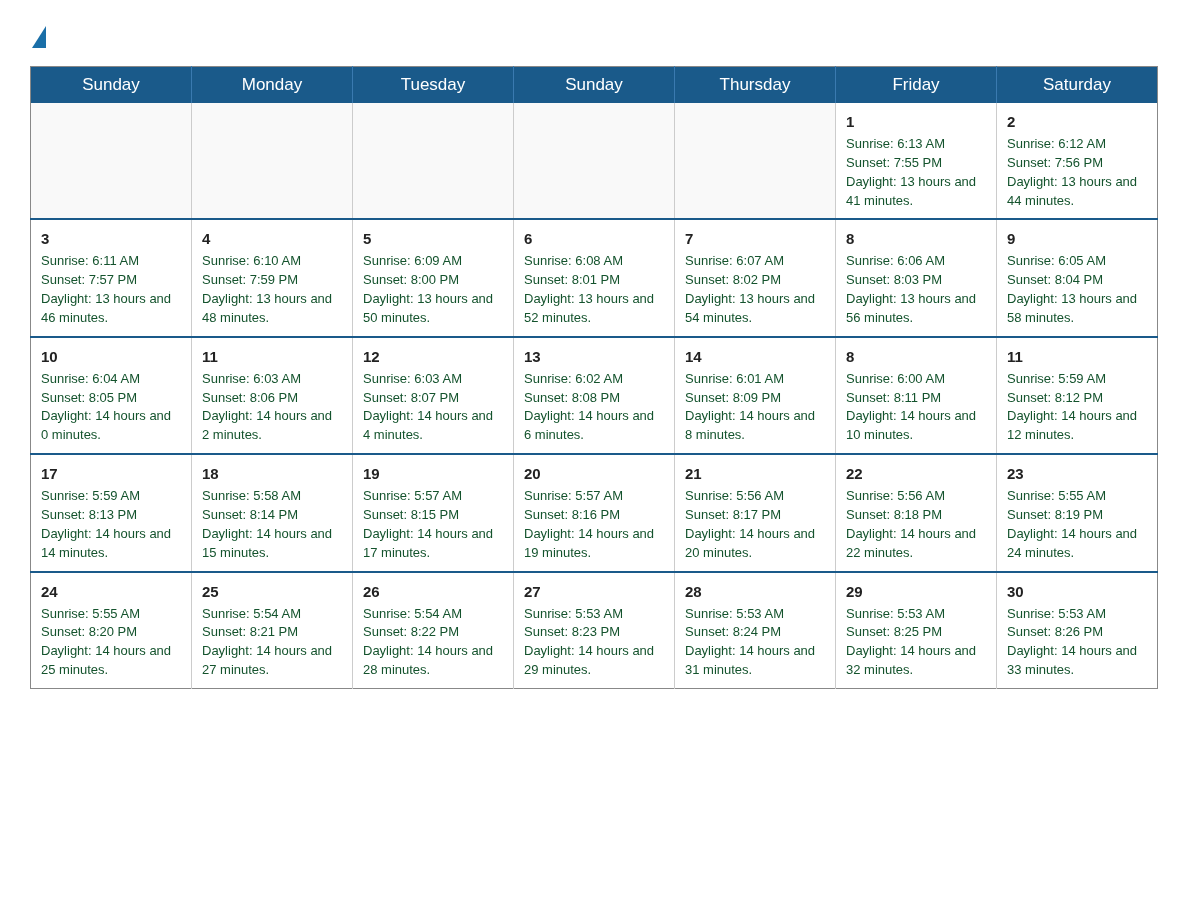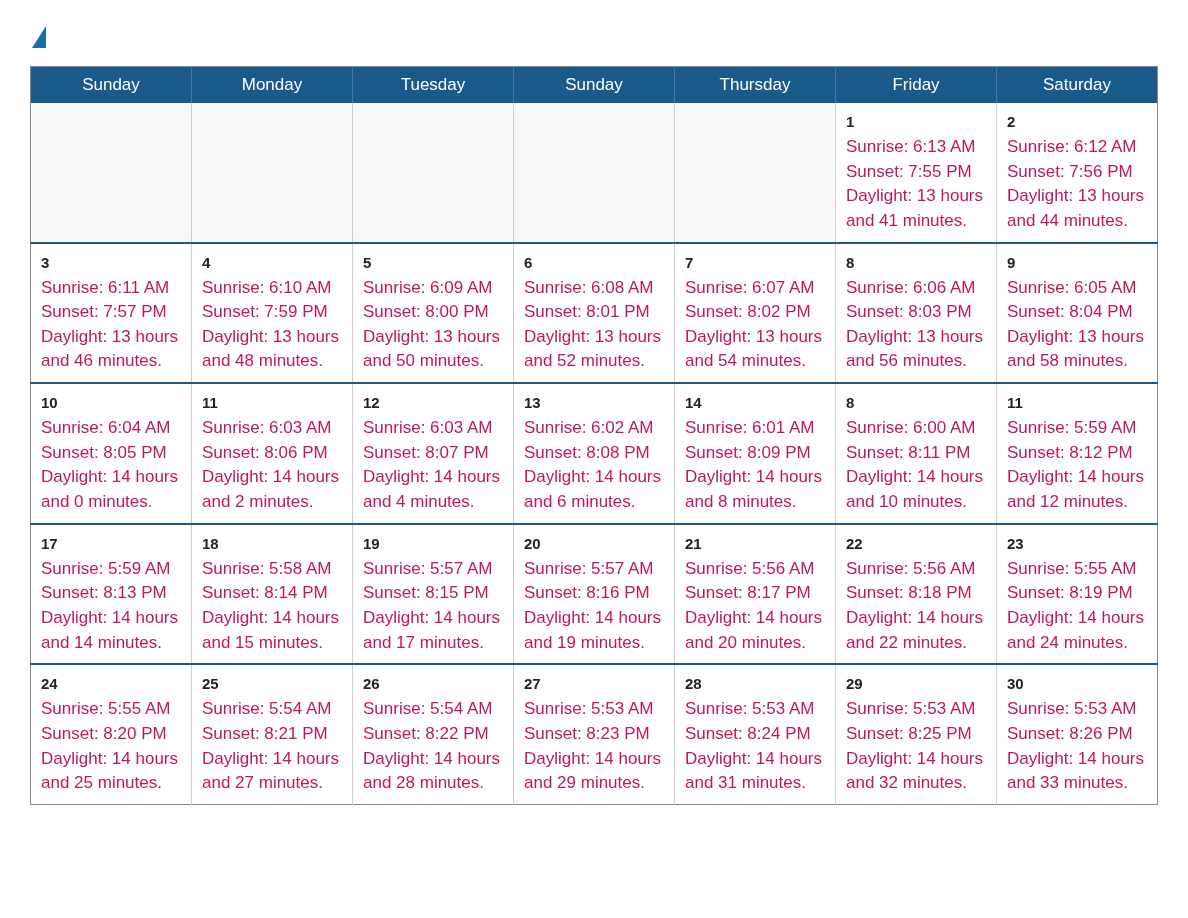--- a/index.html
+++ b/index.html
@@ -98,22 +98,22 @@
       margin-left: 9px;
     }
     .day-num {
       font-size: 15px;
       font-weight: bold;
       color: #222;
       display: block;
       margin-bottom: 3px;
     }
     .day-info {
-      font-size: 17px;
-      color: #be185d;
+      font-size: 13px;
+      color: #14532d;
       line-height: 1.45;
     }
     .empty-cell {
       background: #f9f9f9;
     }
     .row-divider td {
       border-top: 2px solid #1a5a8a;
     }
   </style>
 </head>

